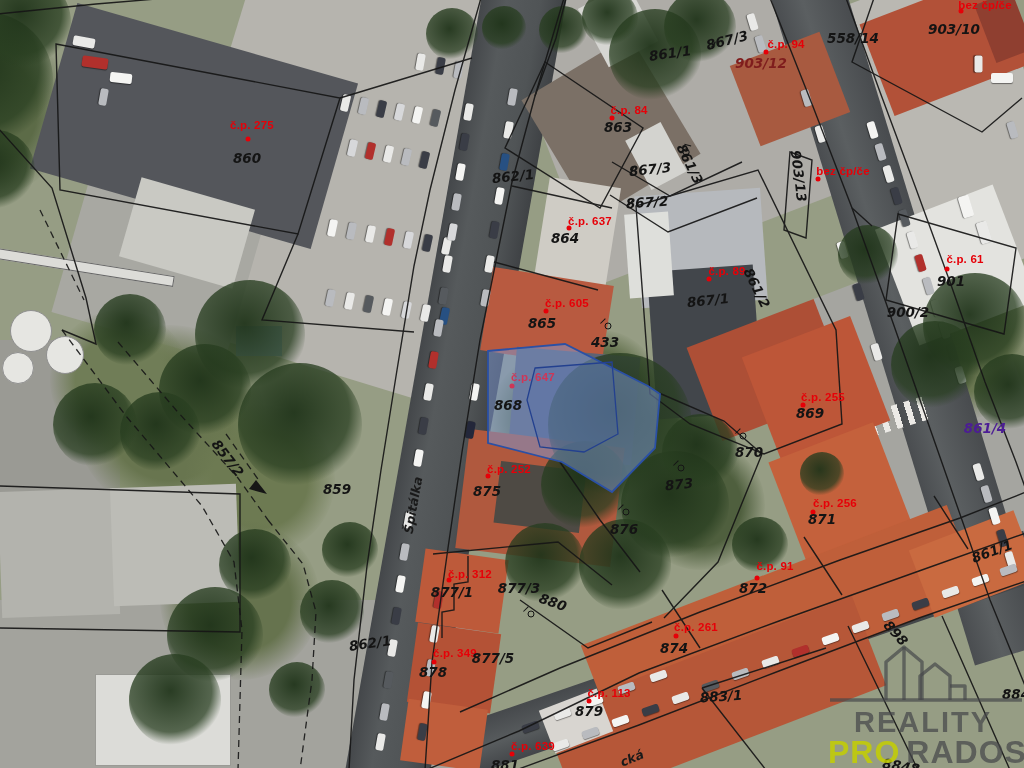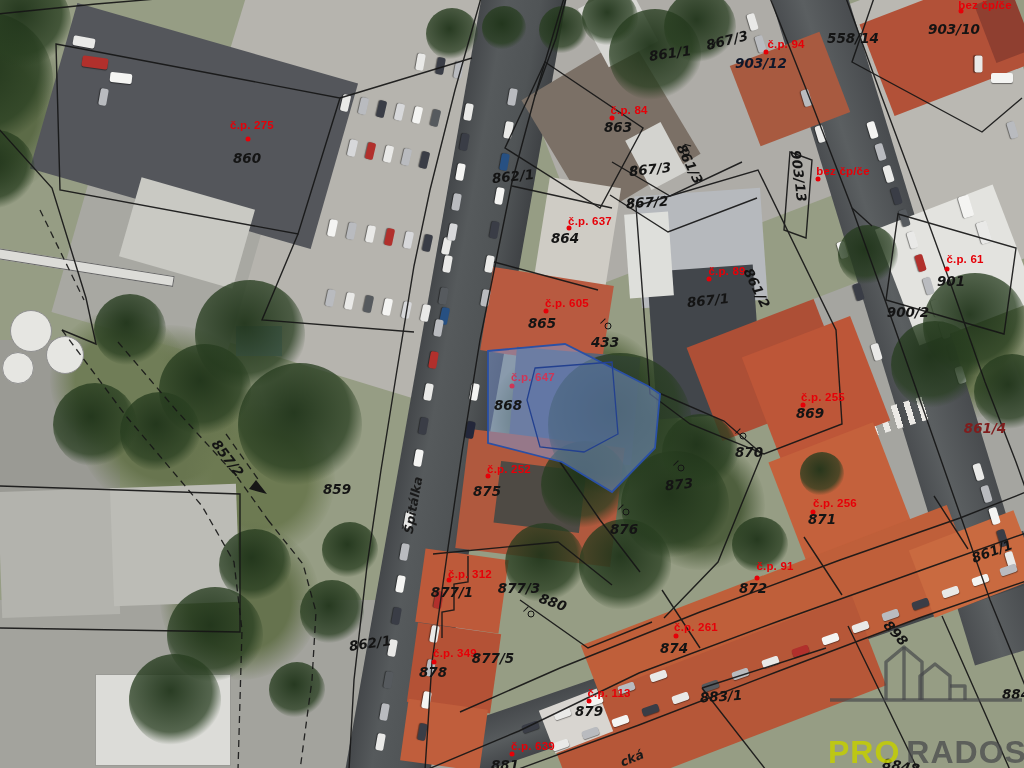--- a/index.html
+++ b/index.html
@@ -329,21 +329,21 @@
       <div class="red-label" style="left: 696px; top: 627px; color: rgb(230, 0, 8);">č.p. 261</div>
       <div class="red-dot" style="left: 676px; top: 636px; background: rgb(230, 0, 8);"></div>
       <div class="red-label" style="left: 455px; top: 653px; color: rgb(230, 0, 8);">č.p. 349</div>
       <div class="red-dot" style="left: 434px; top: 662px; background: rgb(230, 0, 8);"></div>
       <div class="red-label" style="left: 609px; top: 693px; color: rgb(230, 0, 8);">č.p. 113</div>
       <div class="red-dot" style="left: 589px; top: 701px; background: rgb(230, 0, 8);"></div>
       <div class="red-label" style="left: 533px; top: 746px; color: rgb(230, 0, 8);">č.p. 639</div>
       <div class="red-dot" style="left: 512px; top: 754px; background: rgb(230, 0, 8);"></div>
       <div class="parcel-label" style="left: 247px; top: 158px; color: rgb(20, 20, 20); transform: translate(-50%, -50%) rotate(0deg);">860</div>
       <div class="parcel-label" style="left: 670px; top: 53px; color: rgb(20, 20, 20); transform: translate(-50%, -50%) rotate(-8deg);">861/1</div>
-      <div class="parcel-label" style="left: 761px; top: 63px; color: #0f172a; transform: translate(-50%, -50%) rotate(0deg);">903/12</div>
+      <div class="parcel-label" style="left: 761px; top: 63px; color: #7f1d1d; transform: translate(-50%, -50%) rotate(0deg);">903/12</div>
       <div class="parcel-label" style="left: 853px; top: 38px; color: rgb(20, 20, 20); transform: translate(-50%, -50%) rotate(0deg);">558/14</div>
       <div class="parcel-label" style="left: 954px; top: 29px; color: rgb(20, 20, 20); transform: translate(-50%, -50%) rotate(0deg);">903/10</div>
       <div class="parcel-label" style="left: 513px; top: 176px; color: rgb(20, 20, 20); transform: translate(-50%, -50%) rotate(-6deg);">862/1</div>
       <div class="parcel-label" style="left: 618px; top: 127px; color: rgb(20, 20, 20); transform: translate(-50%, -50%) rotate(0deg);">863</div>
       <div class="parcel-label" style="left: 727px; top: 40px; color: rgb(20, 20, 20); transform: translate(-50%, -50%) rotate(-14deg);">867/3</div>
       <div class="parcel-label" style="left: 650px; top: 169px; color: rgb(20, 20, 20); transform: translate(-50%, -50%) rotate(-6deg);">867/3</div>
       <div class="parcel-label" style="left: 647px; top: 202px; color: rgb(20, 20, 20); transform: translate(-50%, -50%) rotate(-4deg);">867/2</div>
       <div class="parcel-label" style="left: 565px; top: 238px; color: rgb(20, 20, 20); transform: translate(-50%, -50%) rotate(0deg);">864</div>
       <div class="parcel-label" style="left: 542px; top: 323px; color: rgb(20, 20, 20); transform: translate(-50%, -50%) rotate(0deg);">865</div>
       <div class="parcel-label" style="left: 605px; top: 342px; color: rgb(20, 20, 20); transform: translate(-50%, -50%) rotate(0deg);">433</div>
@@ -355,21 +355,21 @@
       <div class="parcel-label" style="left: 799px; top: 176px; color: rgb(20, 20, 20); transform: translate(-50%, -50%) rotate(83deg);">903/13</div>
       <div class="parcel-label" style="left: 810px; top: 413px; color: rgb(20, 20, 20); transform: translate(-50%, -50%) rotate(0deg);">869</div>
       <div class="parcel-label" style="left: 337px; top: 489px; color: rgb(20, 20, 20); transform: translate(-50%, -50%) rotate(0deg);">859</div>
       <div class="parcel-label" style="left: 228px; top: 458px; color: rgb(20, 20, 20); transform: translate(-50%, -50%) rotate(52deg);">857/2</div>
       <div class="parcel-label" style="left: 508px; top: 405px; color: rgb(20, 20, 20); transform: translate(-50%, -50%) rotate(0deg);">868</div>
       <div class="parcel-label" style="left: 749px; top: 452px; color: rgb(20, 20, 20); transform: translate(-50%, -50%) rotate(0deg);">870</div>
       <div class="parcel-label" style="left: 679px; top: 484px; color: rgb(20, 20, 20); transform: translate(-50%, -50%) rotate(-6deg);">873</div>
       <div class="parcel-label" style="left: 487px; top: 491px; color: rgb(20, 20, 20); transform: translate(-50%, -50%) rotate(0deg);">875</div>
       <div class="parcel-label" style="left: 624px; top: 529px; color: rgb(20, 20, 20); transform: translate(-50%, -50%) rotate(0deg);">876</div>
       <div class="parcel-label" style="left: 822px; top: 519px; color: rgb(20, 20, 20); transform: translate(-50%, -50%) rotate(0deg);">871</div>
-      <div class="parcel-label" style="left: 985px; top: 428px; color: #7f1d1d; transform: translate(-50%, -50%) rotate(0deg);">861/4</div>
+      <div class="parcel-label" style="left: 985px; top: 428px; color: #4c1d95; transform: translate(-50%, -50%) rotate(0deg);">861/4</div>
       <div class="parcel-label" style="left: 992px; top: 551px; color: rgb(20, 20, 20); transform: translate(-50%, -50%) rotate(-20deg);">861/1</div>
       <div class="parcel-label" style="left: 753px; top: 588px; color: rgb(20, 20, 20); transform: translate(-50%, -50%) rotate(0deg);">872</div>
       <div class="parcel-label" style="left: 674px; top: 648px; color: rgb(20, 20, 20); transform: translate(-50%, -50%) rotate(0deg);">874</div>
       <div class="parcel-label" style="left: 452px; top: 592px; color: rgb(20, 20, 20); transform: translate(-50%, -50%) rotate(0deg);">877/1</div>
       <div class="parcel-label" style="left: 519px; top: 588px; color: rgb(20, 20, 20); transform: translate(-50%, -50%) rotate(0deg);">877/3</div>
       <div class="parcel-label" style="left: 553px; top: 602px; color: rgb(20, 20, 20); transform: translate(-50%, -50%) rotate(20deg);">880</div>
       <div class="parcel-label" style="left: 493px; top: 658px; color: rgb(20, 20, 20); transform: translate(-50%, -50%) rotate(0deg);">877/5</div>
       <div class="parcel-label" style="left: 433px; top: 672px; color: rgb(20, 20, 20); transform: translate(-50%, -50%) rotate(0deg);">878</div>
       <div class="parcel-label" style="left: 589px; top: 711px; color: rgb(20, 20, 20); transform: translate(-50%, -50%) rotate(0deg);">879</div>
       <div class="parcel-label" style="left: 721px; top: 696px; color: rgb(20, 20, 20); transform: translate(-50%, -50%) rotate(-4deg);">883/1</div>
@@ -394,15 +394,16 @@
   <div id="logo">
     <svg width="196" height="76" viewBox="0 0 196 76">
       <g id="logo-houses" fill="none" stroke="#45474ab0" stroke-width="3.4" stroke-linejoin="round">
         <path d="M58,74 L58,36 L76,21 L94,36 L94,74"></path>
         <path d="M76,21 L76,74"></path>
         <path d="M92,74 L92,50 L107,38 L122,50 L122,74"></path>
         <path d="M122,60 L137,60 L137,74"></path>
         <path d="M2,74 L194,74"></path>
       </g>
     </svg>
+    <div id="logo-line1" style="color: rgba(69, 71, 74, 0.72);">REALITY</div>
     <div id="logo-line2" style="color: rgba(69, 71, 74, 0.72);"><span class="pro" style="color: rgba(196, 207, 0, 0.85);">PRO</span><span>RADOST</span></div>
   </div>
 </div>
 
 </body></html>

